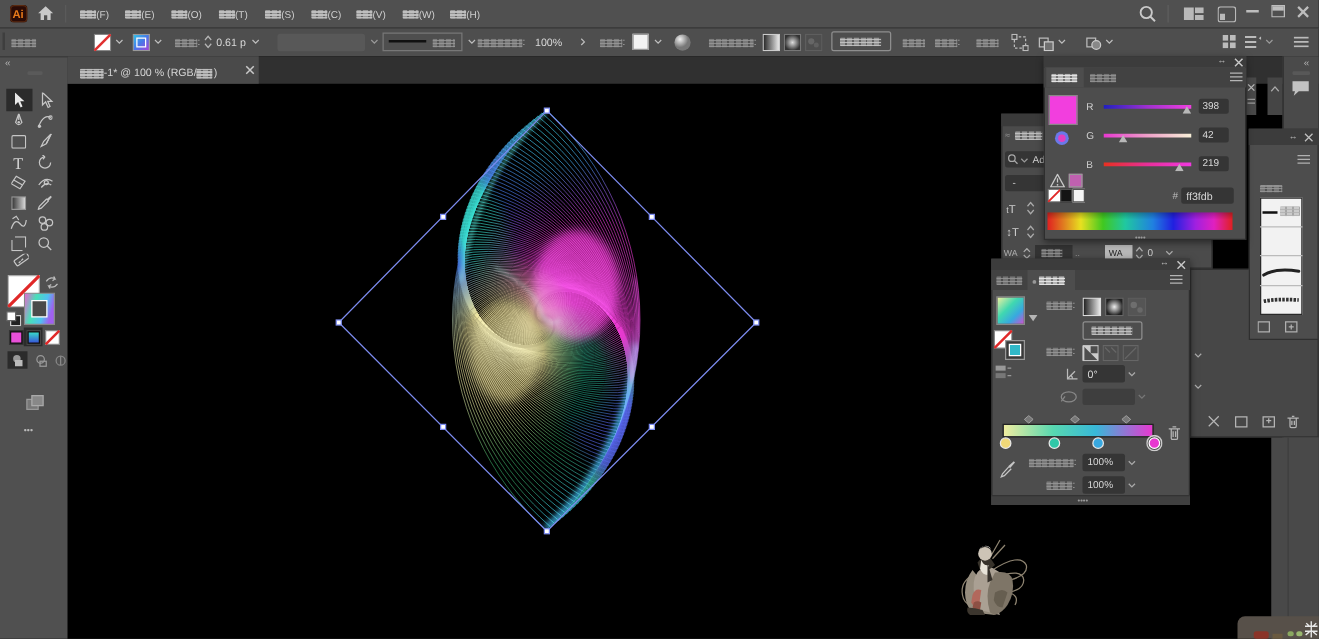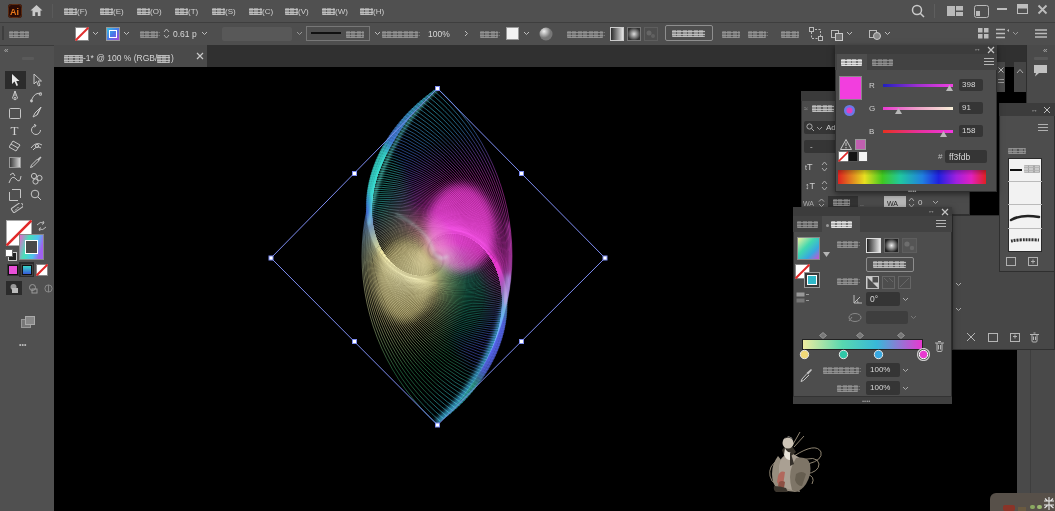--- a/index.html
+++ b/index.html
@@ -1017,28 +1017,28 @@
     <path d="M3.5,0 L7,6 L0,6 Z" fill="#b8b8b8"></path>
   </svg>
 <b class="abs" style="left:959px;top:79px;width:24px;height:12px;background:#353535;border-radius:2px"></b>
 <span class="lat" style="left:962px;top:80px;font-size:8px;color:#d8d8d8;">398</span>
 <span class="lat" style="left:869px;top:104px;font-size:8px;color:#cfcfcf;">G</span>
 <b class="abs" style="left:883px;top:107px;width:70px;height:3px;background:linear-gradient(90deg,#e838d0,#eea0c8,#f8f0d8)"></b>
 <svg class="abs" style="left:895px;top:108px" width="7" height="6">
     <path d="M3.5,0 L7,6 L0,6 Z" fill="#b8b8b8"></path>
   </svg>
 <b class="abs" style="left:959px;top:102px;width:24px;height:12px;background:#353535;border-radius:2px"></b>
-<span class="lat" style="left:962px;top:103px;font-size:8px;color:#d8d8d8;">91</span>
+<span class="lat" style="left:962px;top:103px;font-size:8px;color:#d8d8d8;">42</span>
 <span class="lat" style="left:869px;top:127px;font-size:8px;color:#cfcfcf;">B</span>
 <b class="abs" style="left:883px;top:130px;width:70px;height:3px;background:linear-gradient(90deg,#e83020,#e8309a,#f038e0)"></b>
 <svg class="abs" style="left:940px;top:131px" width="7" height="6">
     <path d="M3.5,0 L7,6 L0,6 Z" fill="#b8b8b8"></path>
   </svg>
 <b class="abs" style="left:959px;top:125px;width:24px;height:12px;background:#353535;border-radius:2px"></b>
-<span class="lat" style="left:962px;top:126px;font-size:8px;color:#d8d8d8;">158</span>
+<span class="lat" style="left:962px;top:126px;font-size:8px;color:#d8d8d8;">219</span>
 <svg class="abs" style="left:840px;top:139px" width="12" height="11">
     <path d="M6,0.5 L11.5,10.5 L0.5,10.5 Z" fill="none" stroke="#c9c9c9"></path>
     <path d="M6,3.5 V7" stroke="#c9c9c9"></path>
     <circle cx="6" cy="8.8" r="0.7" fill="#c9c9c9"></circle>
   </svg>
 <b class="abs" style="left:855px;top:139px;width:11px;height:11px;background:#c060b0;border:1px solid #999"></b>
 <svg class="abs" style="left:838px;top:151px" width="11" height="11">
     <rect x="0.5" y="0.5" width="10" height="10" fill="#fff" stroke="#777"></rect>
     <path d="M0.5,10.5 L10.5,0.5" stroke="#e02828" stroke-width="1.6"></path>
   </svg>

